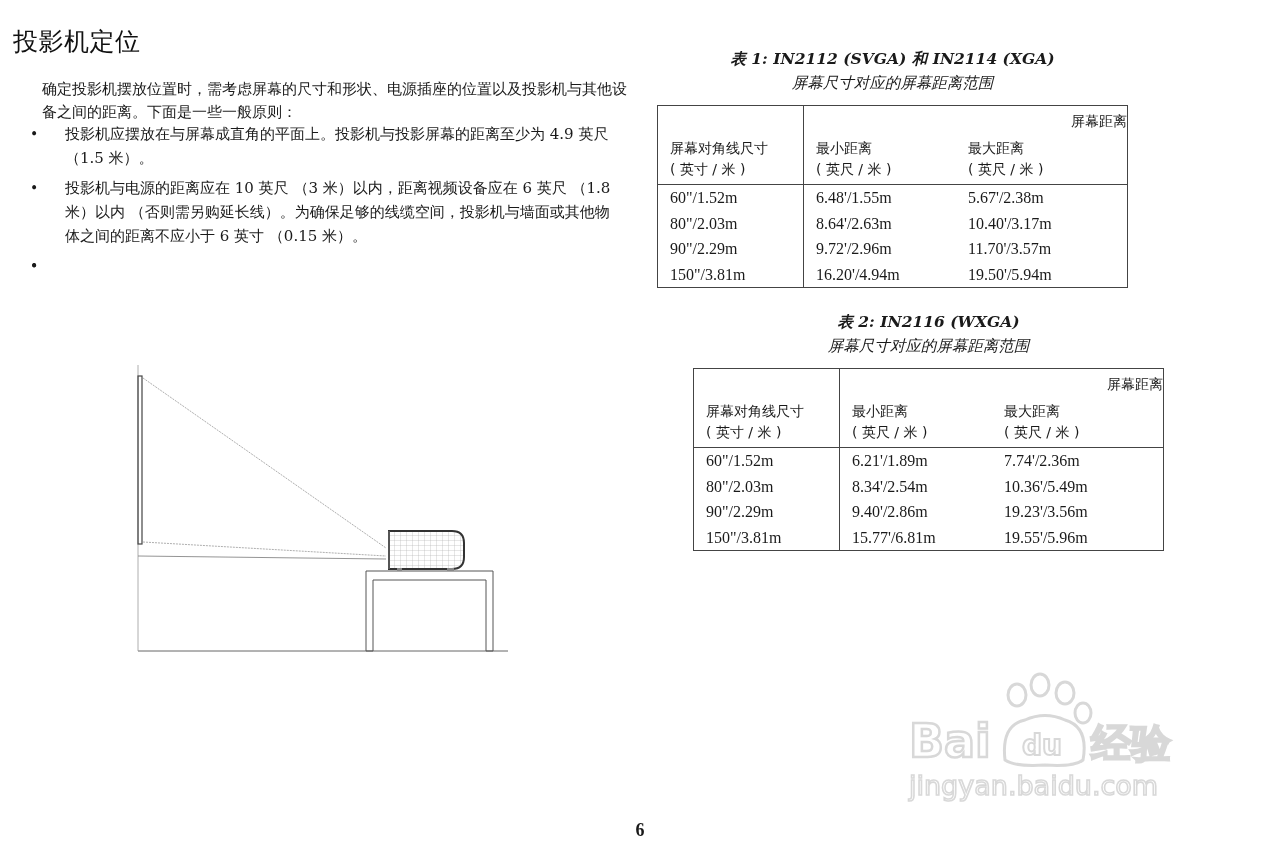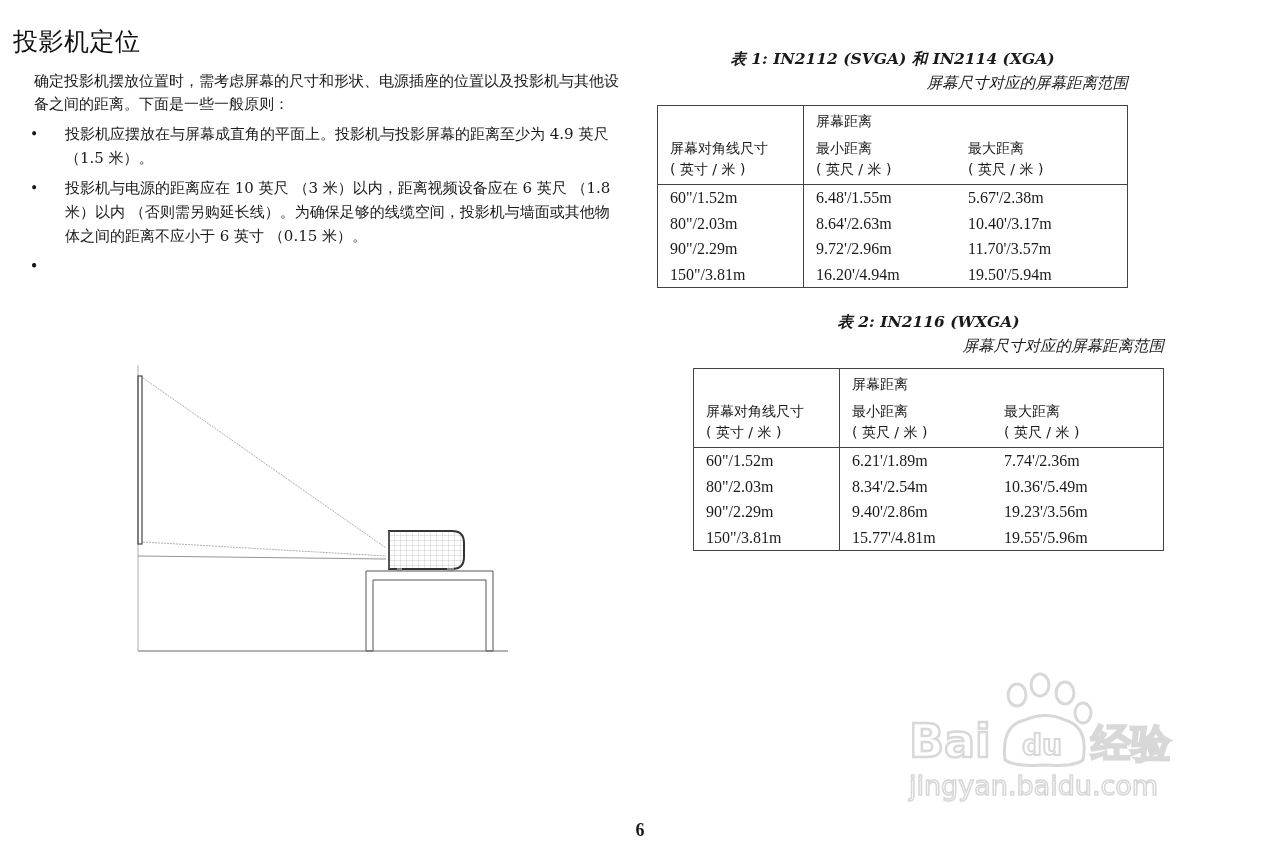--- a/index.html
+++ b/index.html
@@ -26,21 +26,21 @@
       letter-spacing: 0.5px;
       margin: 1px;
     }
     .intro {
       position: absolute;
       left: 30px;
       top: 66px;
       width: 590px;
       font-size: 15px;
       line-height: 23px;
-      margin: 4px;
+      margin: 12px;
     }
     .bullets {
       position: absolute;
       left: 30px;
       top: 122px;
       width: 590px;
       margin: 0;
       padding: 0;
       list-style: none;
     }
@@ -73,41 +73,41 @@
       text-align: center;
       font-style: italic;
       font-weight: bold;
       font-size: 15.5px;
       line-height: 25px;
       margin-bottom: 9px;
     }
     .table-caption .sub {
       font-weight: normal;
       font-family: "DejaVu Serif", "Liberation Serif", serif;
-      text-align: right;
     }
     table.dist {
       width: 471px;
       border-collapse: collapse;
       border: 1.5px solid #444;
       font-size: 14.5px;
     }
     table.dist th {
       font-weight: normal;
       text-align: left;
       vertical-align: bottom;
       padding: 0 0 4px 12px;
       line-height: 21px;
       font-family: "DejaVu Sans", "Liberation Sans", sans-serif;
       font-size: 14px;
     }
     table.dist thead tr.grp th {
       vertical-align: top;
       padding-top: 5px;
       padding-bottom: 6px;
+      text-align: right;
     }
     table.dist thead tr.cols th {
       border-bottom: 1.5px solid #444;
     }
     table.dist td {
       padding: 0 0 0 12px;
       line-height: 25.5px;
       font-family: "Liberation Serif", "DejaVu Serif", serif;
       font-size: 16px;
     }
@@ -276,21 +276,21 @@
         <td class="divl">8.34'/2.54m</td>
         <td>10.36'/5.49m</td>
       </tr>
       <tr>
         <td>90"/2.29m</td>
         <td class="divl">9.40'/2.86m</td>
         <td>19.23'/3.56m</td>
       </tr>
       <tr>
         <td>150"/3.81m</td>
-        <td class="divl">15.77'/4.81m</td>
+        <td class="divl">15.77'/6.81m</td>
         <td>19.55'/5.96m</td>
       </tr>
     </tbody>
   </table>
 </div>
 
 <svg class="watermark" viewBox="0 0 300 140" width="300" height="140">
   <g fill="none" stroke="#d4d4d4" stroke-width="3">
 
     <ellipse cx="112" cy="30" rx="9" ry="11"></ellipse>

